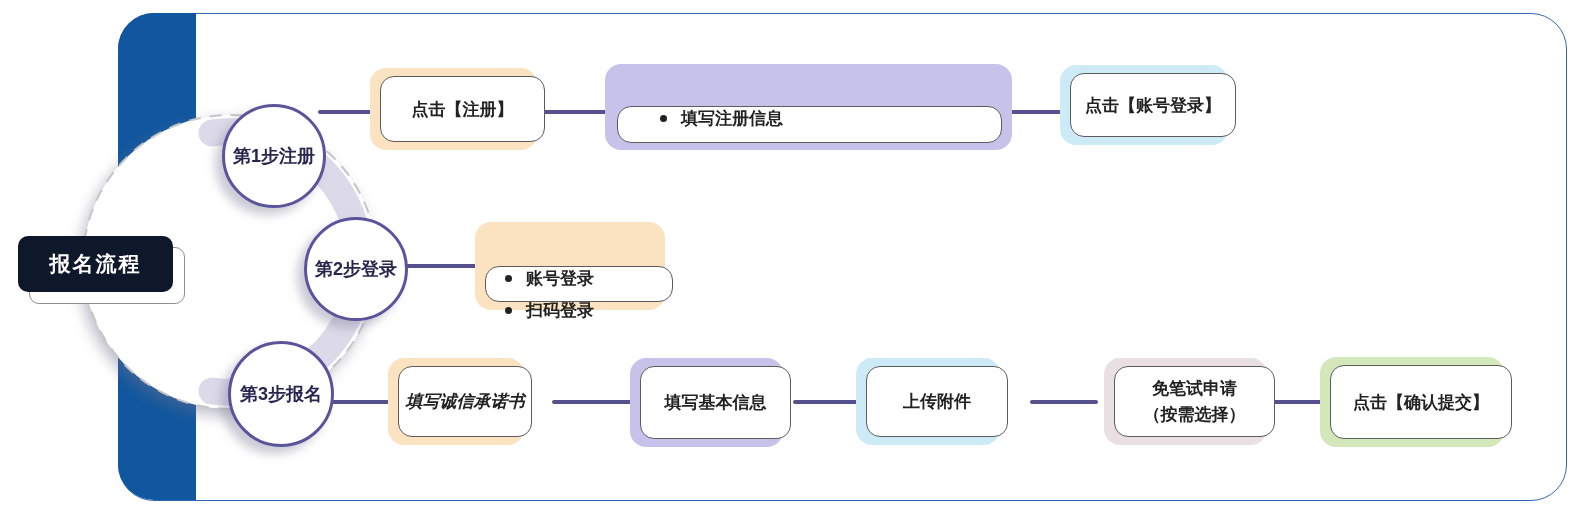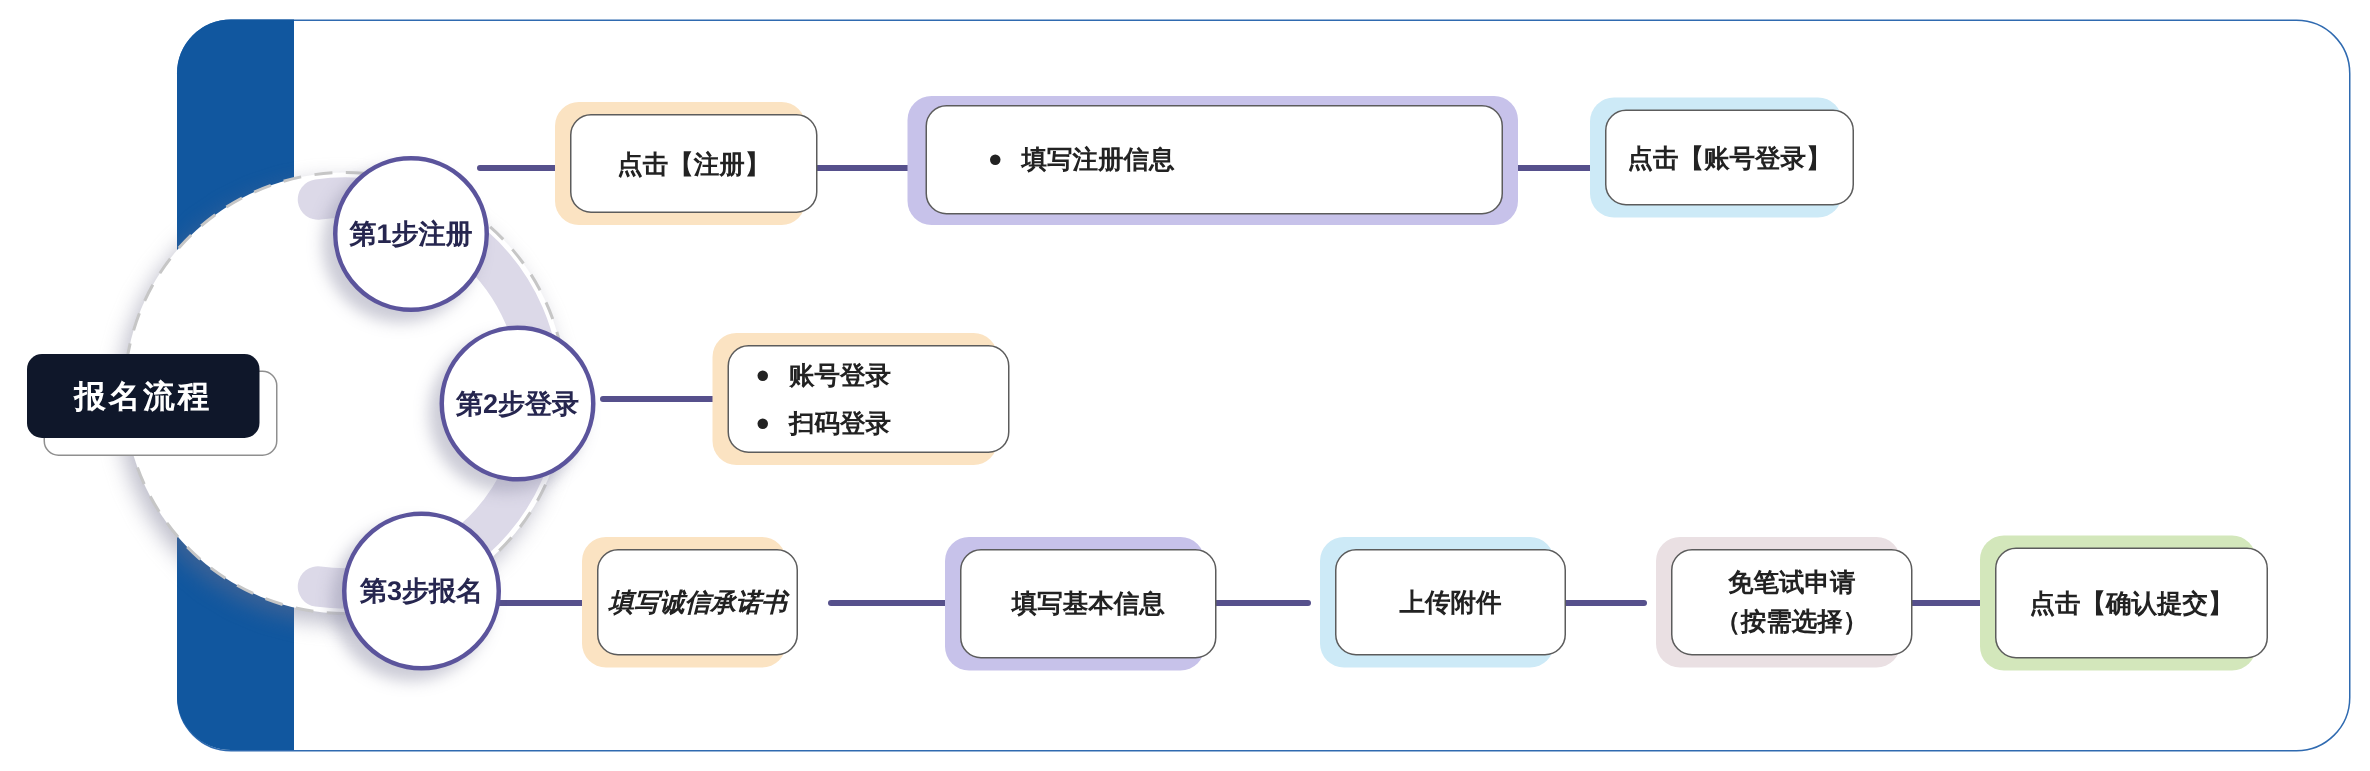--- a/index.html
+++ b/index.html
@@ -14,21 +14,21 @@
 
   
   .decor{position:absolute;left:0;top:0;width:1580px;height:514px;z-index:2;pointer-events:none;}
 
   
   .step{position:absolute;background:#ffffff;border:3px solid #5b549c;border-radius:50%;
         display:flex;align-items:center;justify-content:center;
         font-size:18px;font-weight:700;color:#26264f;line-height:1.45;z-index:4;
         box-shadow:-7px 7px 10px rgba(140,140,165,0.45);}
   .step1{left:222px;top:104px;width:98px;height:98px;}
-  .step2{left:293px;top:217px;width:98px;height:98px;}
+  .step2{left:304px;top:217px;width:98px;height:98px;}
   .step3{left:228px;top:341px;width:100px;height:100px;}
 
   
   .badge-back{position:absolute;left:29px;top:247px;width:154px;height:55px;
               background:#ffffff;border:1.5px solid #8f8f8f;border-radius:10px;z-index:5;}
   .badge{position:absolute;left:18px;top:236px;width:155px;height:56px;background:#0f172a;
          border-radius:10px;display:flex;align-items:center;justify-content:center;
          color:#ffffff;font-size:21px;font-weight:700;letter-spacing:2px;z-index:6;}
 
   
@@ -36,22 +36,22 @@
 
   
   .node{position:absolute;z-index:4;}
   .backing{position:absolute;left:0;top:0;bottom:0;right:8px;border-radius:16px;}
   .node.full .backing{right:0;}
   .inner{position:absolute;left:10px;top:8px;bottom:8px;right:0;background:#ffffff;
          border:1.6px solid #5c5c5c;border-radius:14px;
          display:flex;align-items:center;justify-content:center;
          font-size:17px;font-weight:700;color:#222222;}
   .node.full .inner{left:12px;right:10px;top:6px;bottom:7px;}
-  .inner.bullets{flex-direction:column;align-items:flex-start;justify-content:center;
-                 row-gap:9px;font-weight:600;}
+  .inner.bullets{flex-direction:column;align-items:flex-start;justify-content:space-between;
+                 row-gap:9px;font-weight:600;margin-top:36px;}
   .b-row{display:flex;align-items:center;}
   .dot{width:7px;height:7px;border-radius:50%;background:#222222;display:inline-block;
        margin-right:14px;flex:0 0 auto;}
   .twoline{display:flex;flex-direction:column;align-items:center;line-height:1.5;}
 
   .peach{background:#fbe3c2;}
   .lav{background:#c7c2ea;}
   .lblue{background:#cdeaf7;}
   .pink{background:#eae0e3;}
   .green{background:#d3e7bb;}
@@ -127,26 +127,26 @@
         <span>扫码登录</span>
       </div>
     </div>
   </div>
 
   <div class="node" style="left:388px;top:358px;width:144px;height:87px;font-style:italic;">
     <div class="backing peach"></div>
     <div class="inner">填写诚信承诺书</div>
   </div>
 
-  <div class="node" style="left:630px;top:358px;width:181px;height:89px;">
+  <div class="node" style="left:630px;top:358px;width:161px;height:89px;">
     <div class="backing lav"></div>
     <div class="inner">填写基本信息</div>
   </div>
 
-  <div class="node" style="left:880px;top:358px;width:164px;height:87px;">
+  <div class="node" style="left:856px;top:358px;width:152px;height:87px;">
     <div class="backing lblue"></div>
     <div class="inner">上传附件</div>
   </div>
 
   <div class="node" style="left:1092px;top:358px;width:171px;height:87px;margin-left:12px;">
     <div class="backing pink"></div>
     <div class="inner">
       <div class="twoline">
         <span>免笔试申请</span>
         <span>（按需选择）</span>

